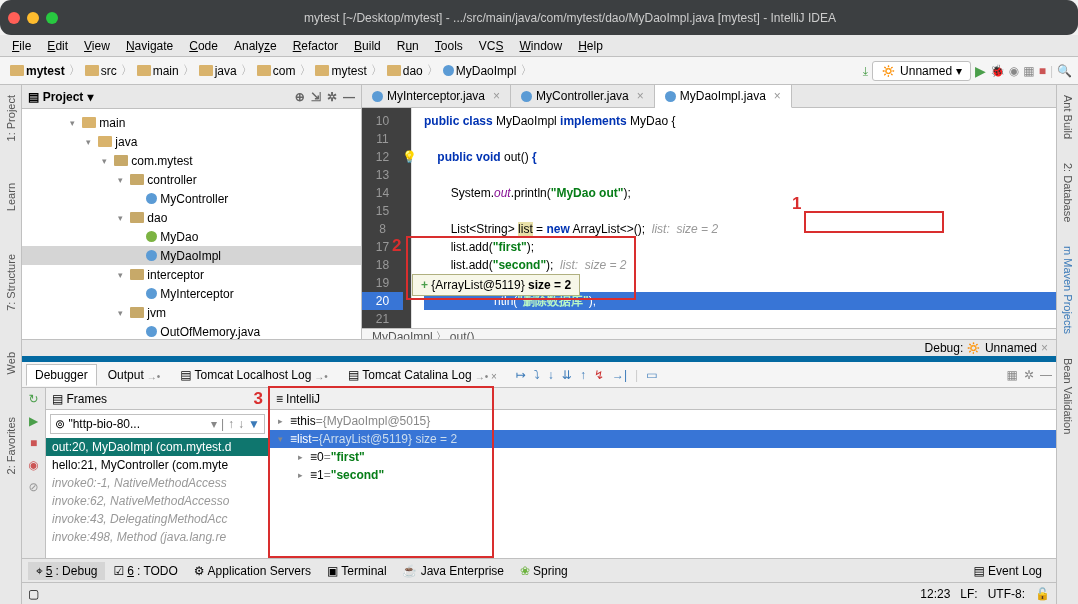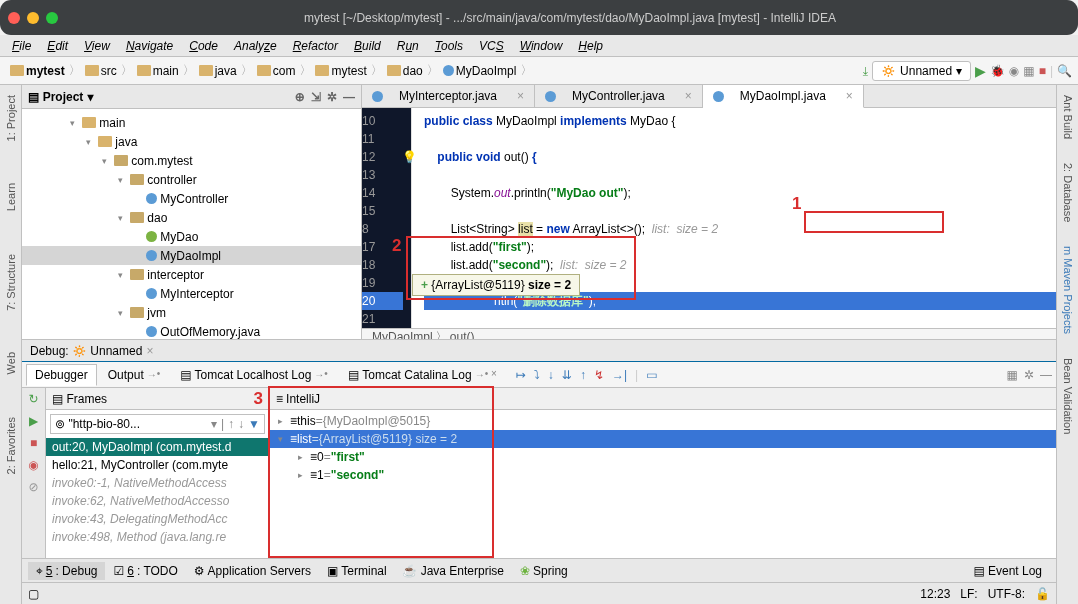--- a/index.html
+++ b/index.html
@@ -1,21 +1,21 @@
 <!DOCTYPE html>
 <html><head>
 <meta charset="utf-8">
 <style>
 * { margin: 0; padding: 0; box-sizing: border-box; font-family: "Segoe UI", Arial, sans-serif; font-size: 12px; }
 body { width: 1078px; height: 604px; background: #f2f2f2; overflow: hidden; display: flex; flex-direction: column; }
 .titlebar { background: #3c3f41; color: #bbb; height: 35px; display: flex; align-items: center; padding: 0 8px; font-size: 12px; border-radius: 11px; }
 .traffic { display: flex; gap: 7px; margin-right: 12px; }
 .dot { width: 12px; height: 12px; border-radius: 50%; }
 .menubar { background: #e8e8e8; height: 22px; display: flex; align-items: center; padding: 0 4px; border-bottom: 1px solid #c0c0c0; }
-.menubar span { padding: 2px 8px; cursor: default; font-style: italic; }
+.menubar span { padding: 2px 8px; cursor: default; }
 .menubar span u { text-decoration: underline; }
 .navbar { background: #f5f5f5; height: 28px; display: flex; align-items: center; padding: 0 6px; border-bottom: 1px solid #c0c0c0; font-size: 12px; }
 .navbar .crumb { display: flex; align-items: center; gap: 2px; padding: 0 4px; }
 .navbar .crumb-sep { color: #999; }
 .fldicn { width: 14px; height: 11px; background: #d9b36c; border-radius: 1px; display: inline-block; }
 .clsicn { width: 11px; height: 11px; background: #5b9bd5; border-radius: 50%; display: inline-block; }
 .toolbar-right { margin-left: auto; display: flex; align-items: center; gap: 4px; }
 .unnamed-box { background: #fff; border: 1px solid #c0c0c0; padding: 2px 8px; border-radius: 3px; display: flex; align-items: center; gap: 4px; }
 .play-icon { color: #4a9e4a; font-size: 14px; }
 .body-main { flex: 1; display: flex; overflow: hidden; }
@@ -26,44 +26,44 @@
 .middle-split { display: flex; flex: 1; overflow: hidden; }
 .project-panel { width: 340px; background: #fff; border-right: 1px solid #c0c0c0; display: flex; flex-direction: column; }
 .panel-head { background: #e8e8e8; height: 24px; display: flex; align-items: center; padding: 0 6px; border-bottom: 1px solid #c0c0c0; font-weight: bold; }
 .panel-head-tools { margin-left: auto; display: flex; gap: 6px; color: #666; }
 .tree { flex: 1; overflow: auto; padding: 4px 0; }
 .tree-item { display: flex; align-items: center; height: 19px; padding-left: 8px; cursor: default; white-space: nowrap; }
 .tree-toggle { width: 10px; color: #888; font-size: 9px; margin-right: 2px; }
 .tree-item.selected { background: #d5d5d5; }
 .editor-area { flex: 1; display: flex; flex-direction: column; background: #fff; }
 .editor-tabs { height: 24px; background: #e8e8e8; display: flex; align-items: flex-end; border-bottom: 1px solid #c0c0c0; }
-.etab { padding: 4px 10px; background: #e8e8e8; border-right: 1px solid #c0c0c0; display: flex; align-items: center; gap: 16px; font-size: 12px; }
+.etab { padding: 4px 10px; background: #e8e8e8; border-right: 1px solid #c0c0c0; display: flex; align-items: center; gap: 4px; font-size: 12px; }
 .etab.active { background: #fff; border-bottom: 1px solid #fff; margin-bottom: -1px; }
 .close-x { color: #999; margin-left: 4px; }
 .editor-body { flex: 1; display: flex; font-family: "JetBrains Mono", Consolas, monospace; font-size: 13px; position: relative; }
-.gutter { width: 50px; background: #0f172a; border-right: 1px solid #e0e0e0; text-align: left; color: #999; padding-right: 8px; line-height: 18px; padding-top: 4px; }
+.gutter { width: 50px; background: #404040; border-right: 1px solid #e0e0e0; text-align: center; color: #999; padding-right: 8px; line-height: 18px; padding-top: 4px; }
 .gutter div { height: 18px; }
 .gutter .gmark { position: relative; }
 .code { flex: 1; padding: 4px 0 0 12px; line-height: 18px; }
 .code div { height: 18px; white-space: pre; }
 .kw { color: #0033b3; font-weight: bold; }
 .str { color: #067d17; font-weight: bold; }
 .fld { color: #871094; font-style: italic; }
 .inlinehint { color: #999; font-style: italic; }
 .hlvar { background: #e8e0a8; }
 .current-line { background: #3875d6; color: #fff; }
 .current-line .str { color: #b8f5c5; }
 .tooltip-pop { position: absolute; left: 50px; top: 166px; background: #f7f7e8; border: 1px solid #b0b080; padding: 3px 8px; font-size: 12px; z-index: 5; }
 .red-box { position: absolute; border: 2px solid #d92e2e; pointer-events: none; }
 .red-num { position: absolute; color: #d92e2e; font-weight: bold; font-size: 17px; }
 .crumb-bar { height: 22px; background: #f5f5f5; border-top: 1px solid #c0c0c0; display: flex; align-items: center; padding: 0 10px; font-size: 11px; color: #555; }
 .debug-section { border-top: 1px solid #c0c0c0; background: #fff; display: flex; flex-direction: column; }
-.debug-title { height: 22px; background: #e8e8e8; display: flex; align-items: center; padding: 0 8px; border-bottom: 1px solid #0369a1; }
+.debug-title { height: 22px; background: #e8e8e8; display: flex; align-items: center; padding: 0 8px; border-bottom: 6px solid #0369a1; justify-content: flex-end; }
 .debug-tabrow { height: 26px; background: #f5f5f5; display: flex; align-items: center; padding: 0 4px; border-bottom: 1px solid #c0c0c0; gap: 2px; }
-.dtab { padding: 3px 8px; border: 1px solid transparent; cursor: default; display: flex; align-items: flex-start; gap: 3px; }
+.dtab { padding: 3px 8px; border: 1px solid transparent; cursor: default; display: flex; align-items: flex-end; gap: 3px; }
 .dtab.selected { background: #fff; border: 1px solid #c0c0c0; border-bottom-color: #fff; }
 .pin { color: #888; font-size: 10px; }
 .stepicons { margin-left: 8px; display: flex; gap: 8px; color: #3b7ab8; font-size: 14px; }
 .debug-body { display: flex; height: 170px; }
 .debug-leftbar { width: 24px; background: #e8e8e8; border-right: 1px solid #c0c0c0; display: flex; flex-direction: column; align-items: center; padding-top: 4px; gap: 8px; color: #4a9e4a; }
 .frames-panel { width: 224px; border-right: 1px solid #c0c0c0; display: flex; flex-direction: column; }
 .subhead { height: 22px; background: #f0f0f0; border-bottom: 1px solid #c0c0c0; display: flex; align-items: center; padding: 0 6px; font-size: 11px; }
 .thread-combo { margin: 4px; border: 1px solid #c0c0c0; padding: 2px 4px; background: #fff; display: flex; align-items: center; }
 .frames-list { flex: 1; overflow: hidden; }
 .frame-row { padding: 2px 6px; white-space: nowrap; overflow: hidden; text-overflow: ellipsis; font-size: 12px; }

